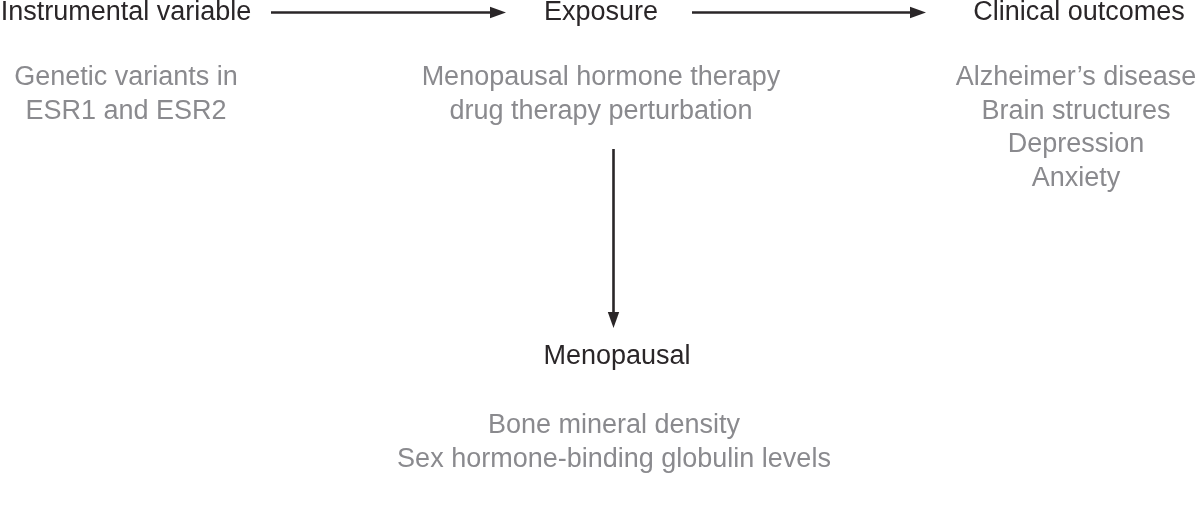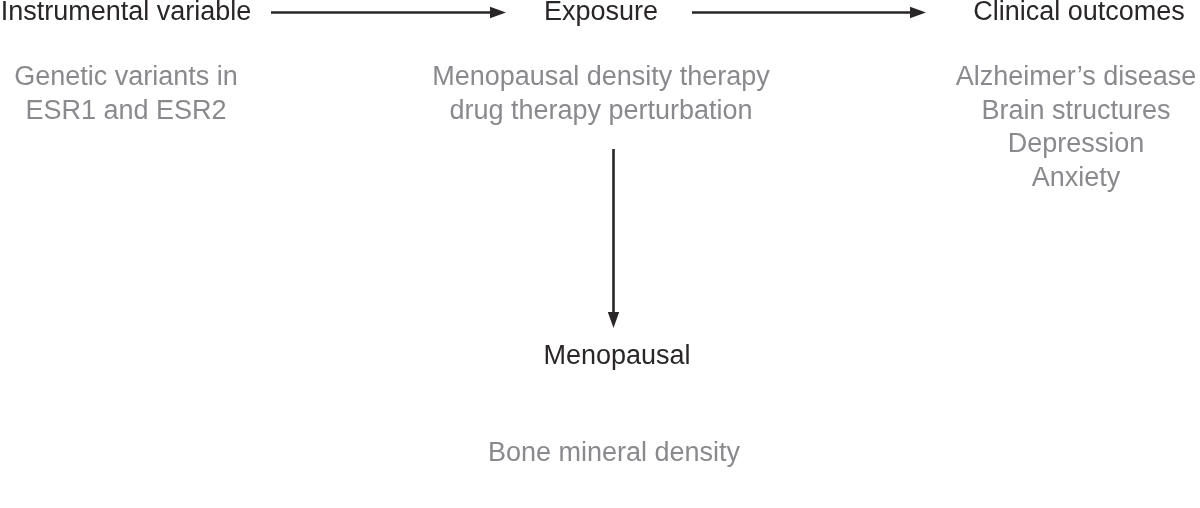--- a/index.html
+++ b/index.html
@@ -48,21 +48,21 @@
 
 <div class="arrow" style="left:271px; top:4px;">
   <svg width="235" height="17" viewBox="0 0 235 17">
     <line x1="0" y1="8.5" x2="221" y2="8.5" stroke="#2a2628" stroke-width="2.6"></line>
     <polygon points="219,2.8 235,8.5 219,14.2" fill="#2a2628"></polygon>
   </svg>
 </div>
 
 <div class="node-title" style="left:441px; top:-4px; width:320px;">Exposure</div>
 <div class="node-sub" style="left:391px; top:60px; width:420px;">
-  <div>Menopausal density therapy</div>
+  <div>Menopausal hormone therapy</div>
   <div>drug therapy perturbation</div>
 </div>
 
 <div class="arrow" style="left:692px; top:4px;">
   <svg width="234" height="17" viewBox="0 0 234 17">
     <line x1="0" y1="8.5" x2="220" y2="8.5" stroke="#2a2628" stroke-width="2.6"></line>
     <polygon points="218,2.8 234,8.5 218,14.2" fill="#2a2628"></polygon>
   </svg>
 </div>
 
@@ -75,15 +75,16 @@
 </div>
 
 <div class="arrow" style="left:605px; top:149px;">
   <svg width="17" height="179" viewBox="0 0 17 179">
     <line x1="8.5" y1="0" x2="8.5" y2="165" stroke="#2a2628" stroke-width="2.6"></line>
     <polygon points="2.8,163 14.2,163 8.5,179" fill="#2a2628"></polygon>
   </svg>
 </div>
 
 <div class="node-title" style="left:457px; top:340px; width:320px;">Menopausal</div>
-<div class="node-sub" style="left:354px; top:408px; width:520px;margin-top:28px;">
+<div class="node-sub" style="left:354px; top:408px; width:520px;">
   <div>Bone mineral density</div>
+  <div>Sex hormone-binding globulin levels</div>
 </div>
 
 </body></html>

